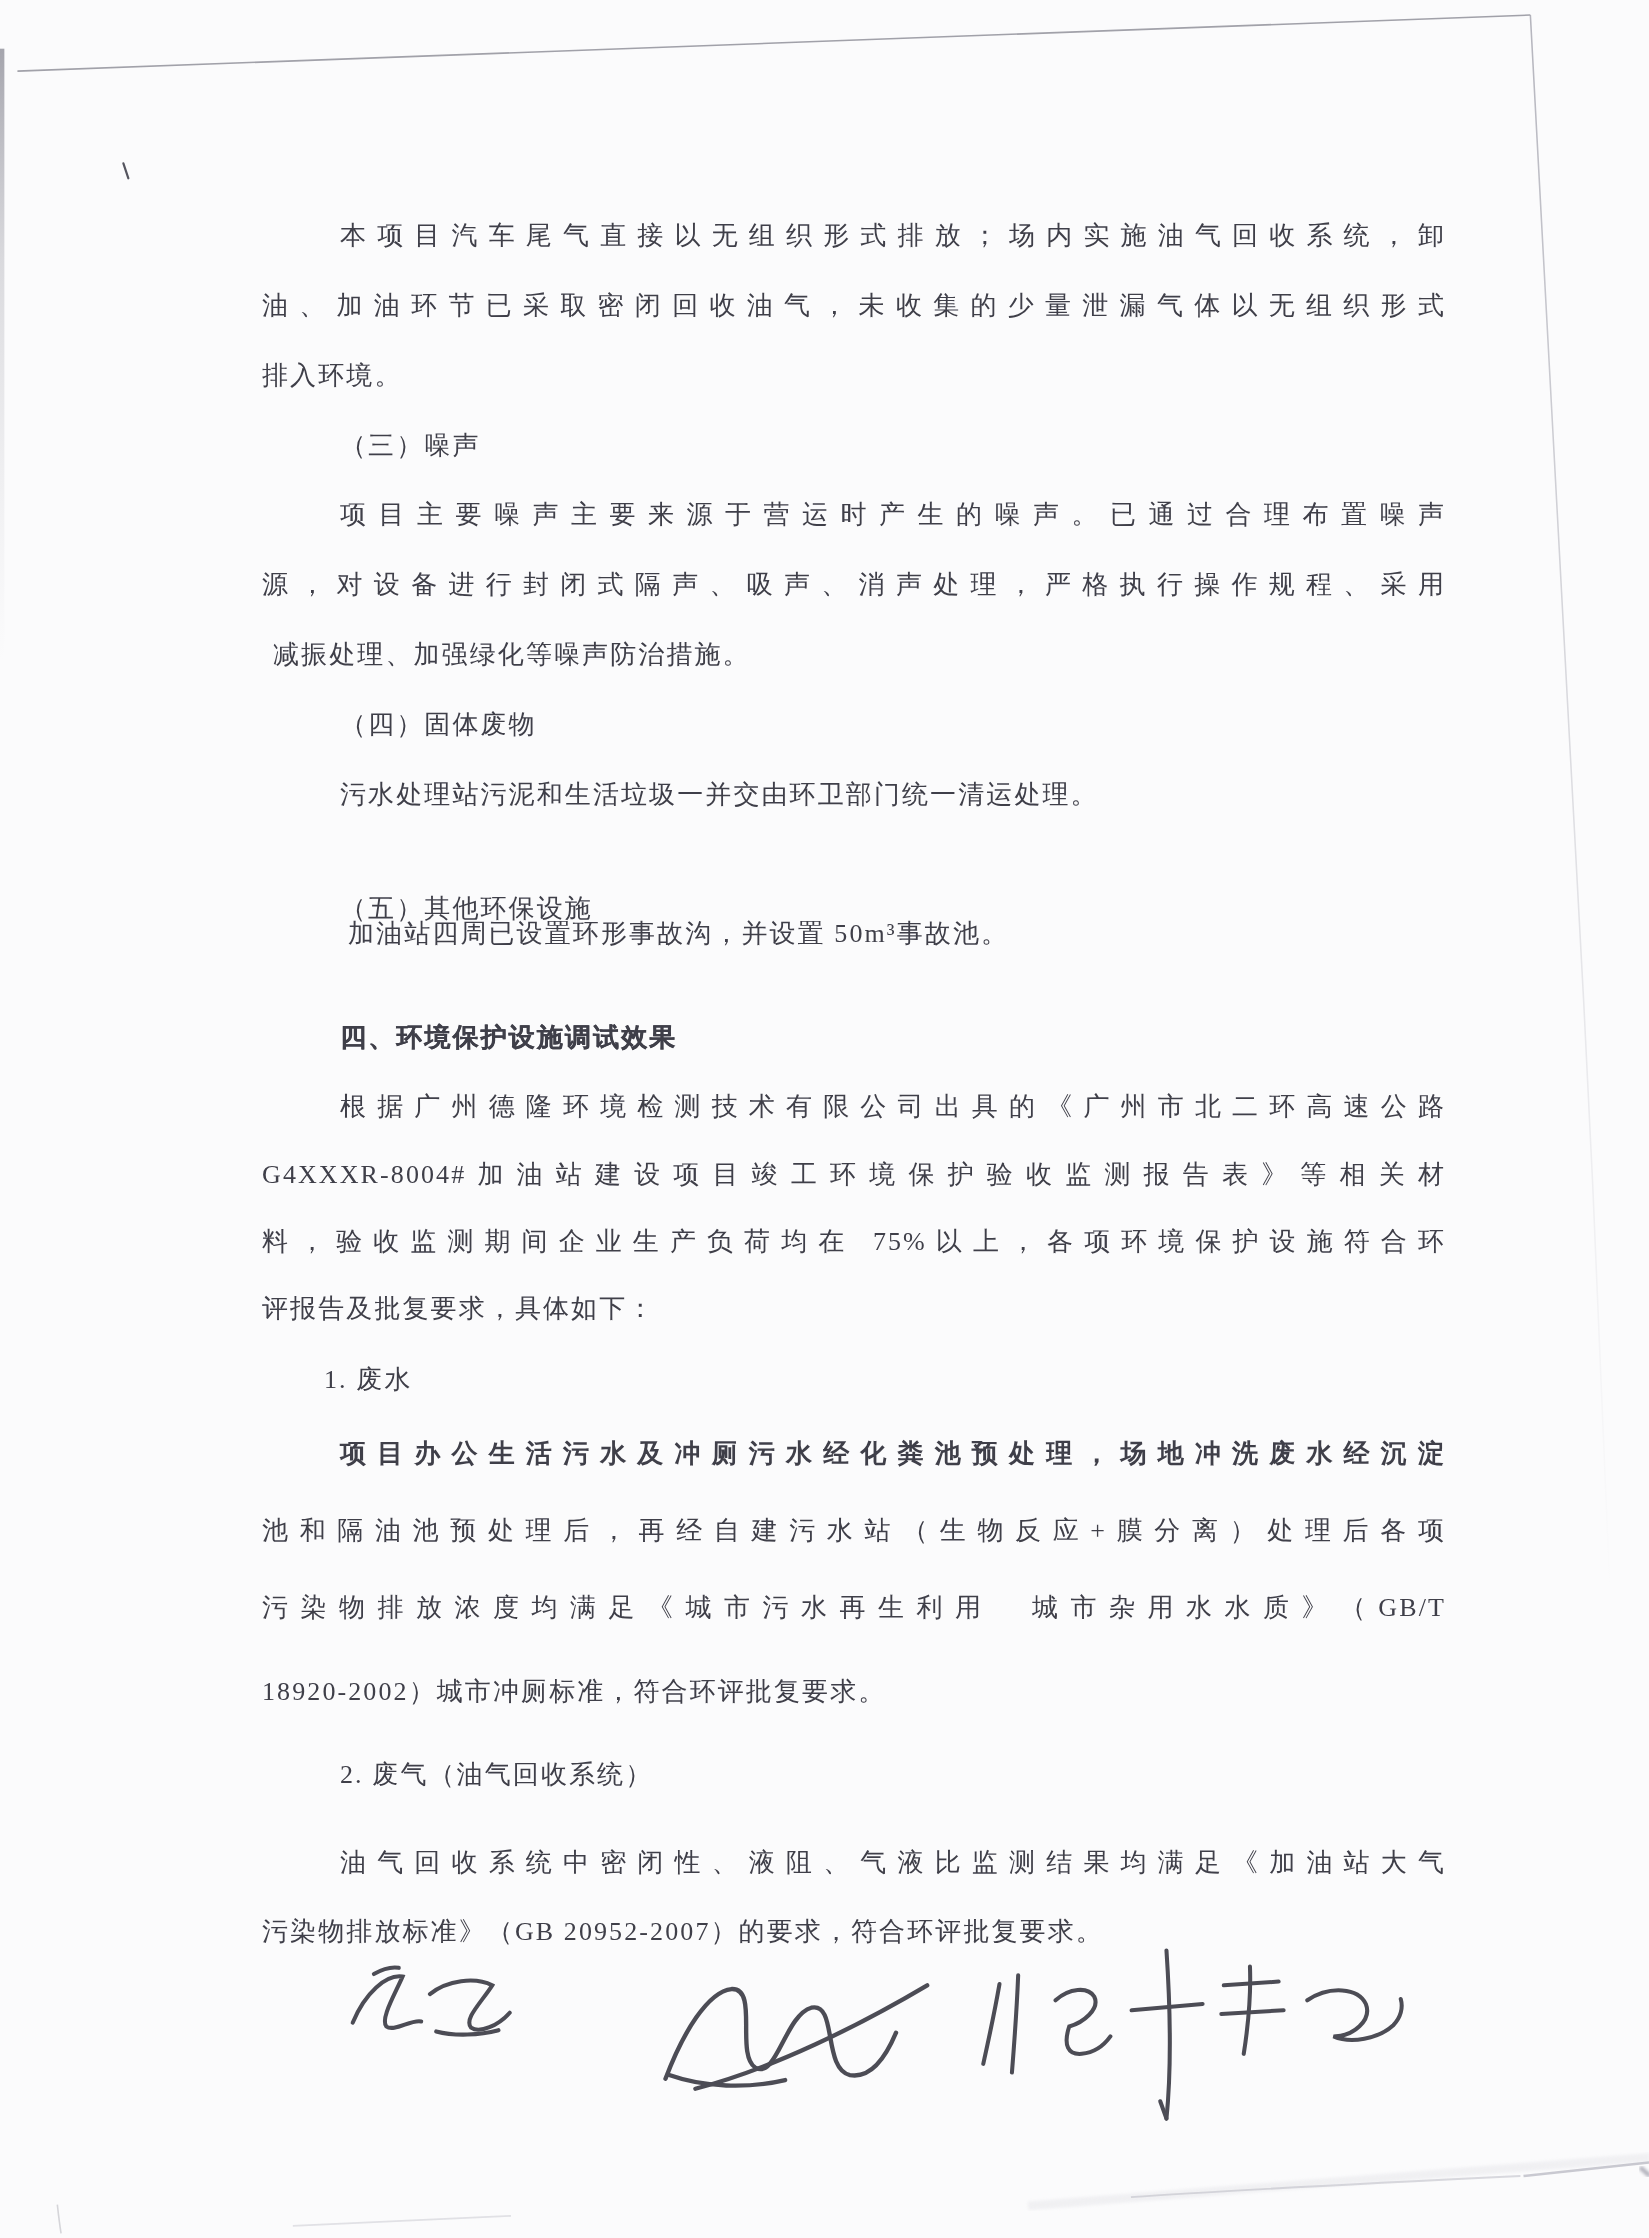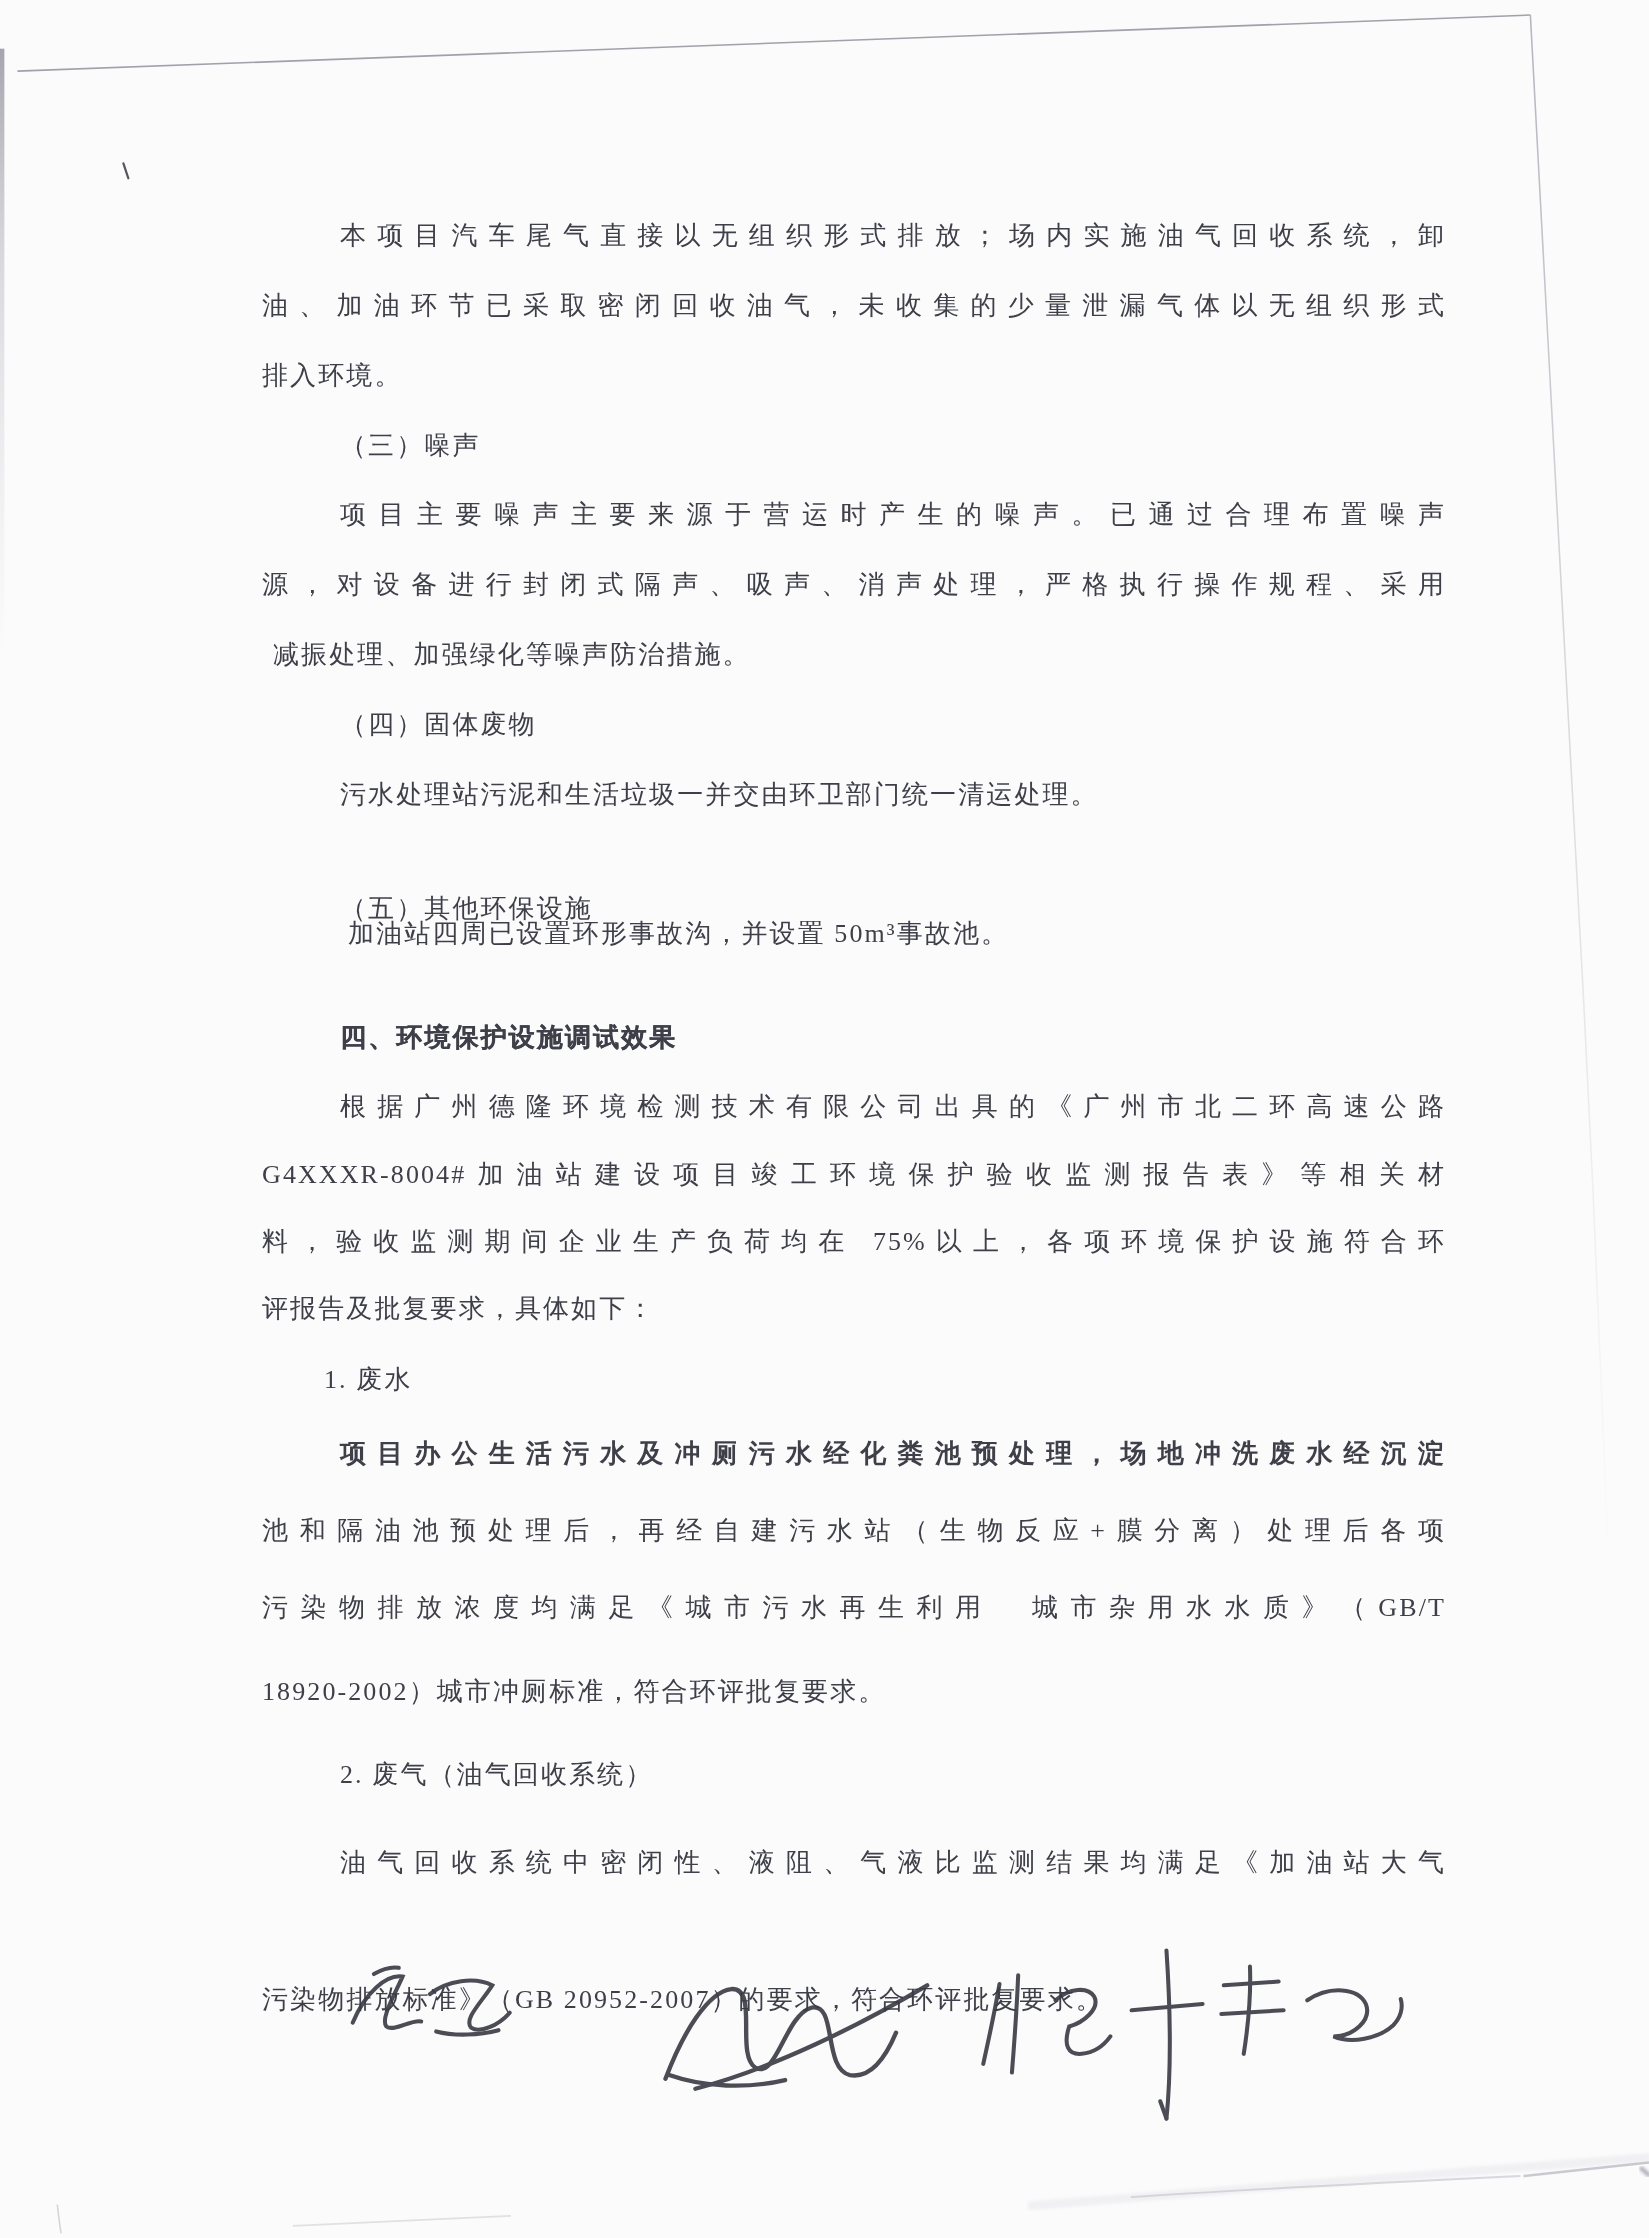--- a/index.html
+++ b/index.html
@@ -56,21 +56,21 @@
       <div class="tline just" style="left: 262px; top: 1158px; width: 1184px;">G4XXXR-8004#加油站建设项目竣工环境保护验收监测报告表》等相关材</div>
       <div class="tline just" style="left: 262px; top: 1225px; width: 1184px;">料，验收监测期间企业生产负荷均在 75%以上，各项环境保护设施符合环</div>
       <div class="tline" style="left: 262px; top: 1292px;">评报告及批复要求，具体如下：</div>
       <div class="tline" style="left: 324px; top: 1363px;">1. 废水</div>
       <div class="tline just" style="left: 340px; top: 1437px; width: 1106px; font-weight: bold;">项目办公生活污水及冲厕污水经化粪池预处理，场地冲洗废水经沉淀</div>
       <div class="tline just" style="left: 262px; top: 1514px; width: 1184px;">池和隔油池预处理后，再经自建污水站（生物反应+膜分离）处理后各项</div>
       <div class="tline just" style="left: 262px; top: 1591px; width: 1184px;">污染物排放浓度均满足《城市污水再生利用　城市杂用水水质》（GB/T</div>
       <div class="tline" style="left: 262px; top: 1675px;">18920-2002）城市冲厕标准，符合环评批复要求。</div>
       <div class="tline" style="left: 340px; top: 1758px;">2. 废气（油气回收系统）</div>
       <div class="tline just" style="left: 340px; top: 1837px; width: 1106px; margin-top: 9px;">油气回收系统中密闭性、液阻、气液比监测结果均满足《加油站大气</div>
-      <div class="tline" style="left: 262px; top: 1983px;">污染物排放标准》（GB 20952-2007）的要求，符合环评批复要求。</div>
+      <div class="tline" style="left: 262px; top: 1915px;">污染物排放标准》（GB 20952-2007）的要求，符合环评批复要求。</div>
     </div>
 
   <svg class="artifacts" width="1650" height="2239" viewBox="0 0 2648 3593">
     <defs>
       <linearGradient id="fadeR" gradientUnits="userSpaceOnUse" x1="2456" y1="24" x2="2584" y2="2560">
         <stop offset="0" stop-color="#a8a8b2" stop-opacity="0.85"></stop>
         <stop offset="0.5" stop-color="#c6c6cd" stop-opacity="0.55"></stop>
         <stop offset="1" stop-color="#d8d8de" stop-opacity="0"></stop>
       </linearGradient>
       <linearGradient id="fadeL" gradientUnits="userSpaceOnUse" x1="0" y1="78" x2="0" y2="1060">

